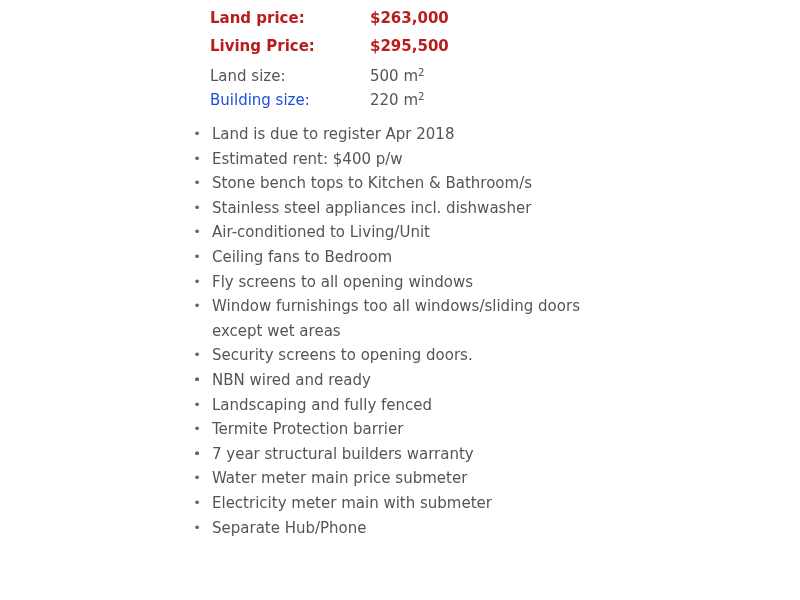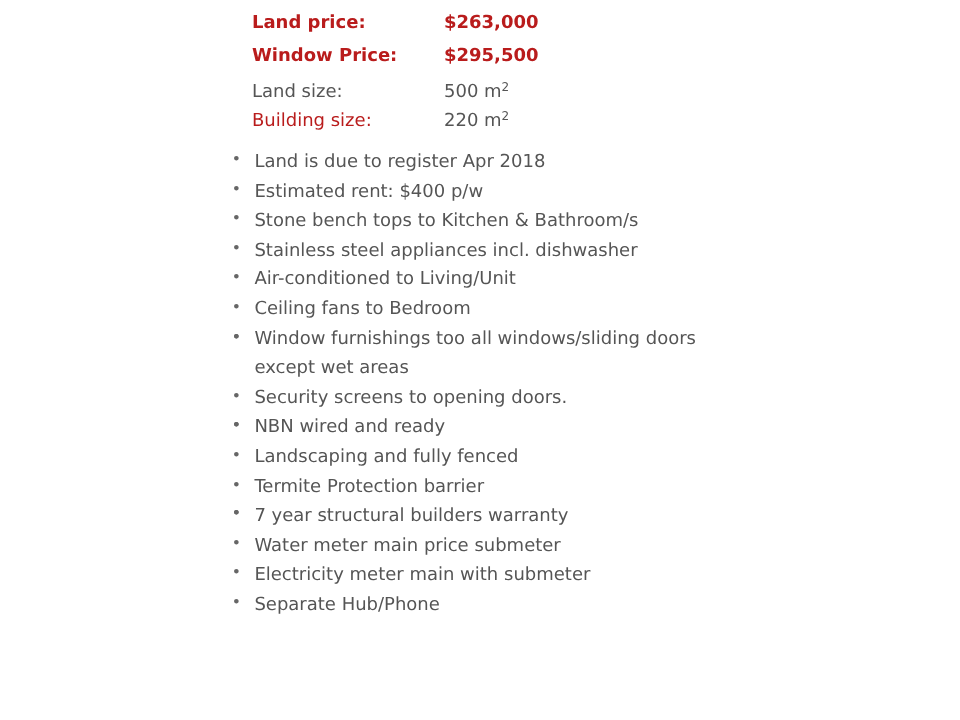--- a/index.html
+++ b/index.html
@@ -42,21 +42,21 @@
     .spec-row.plain {
       font-size: 15px;
       color: #555555;
       height: 24px;
       line-height: 24px;
     }
     .spec-row.plain.first {
       margin-top: 4px;
     }
     .spec-row.light .spec-label {
-      color: #b91c1c;
+      color: #1d4ed8;
     }
     sup {
       font-size: 10px;
       vertical-align: 5px;
       line-height: 0;
     }
     .features {
       position: absolute;
       left: 190px;
       top: 122px;
@@ -84,41 +84,41 @@
   </style>
 </head>
 <body>
 
 <div class="specs">
   <div class="spec-row bold">
     <span class="spec-label">Land price:</span>
     <span class="spec-value">$263,000</span>
   </div>
   <div class="spec-row bold">
-    <span class="spec-label">Window Price:</span>
+    <span class="spec-label">Living Price:</span>
     <span class="spec-value">$295,500</span>
   </div>
   <div class="spec-row plain first">
     <span class="spec-label">Land size:</span>
     <span class="spec-value"><span>500 m</span><sup>2</sup></span>
   </div>
   <div class="spec-row plain light">
     <span class="spec-label">Building size:</span>
     <span class="spec-value"><span>220 m</span><sup>2</sup></span>
   </div>
 </div>
 
 <ul class="features">
     <li><span class="bullet">•</span><span>Land is due to register Apr 2018</span></li>
     <li><span class="bullet">•</span><span>Estimated rent: $400 p/w</span></li>
     <li><span class="bullet">•</span><span>Stone bench tops to Kitchen &amp; Bathroom/s</span></li>
     <li><span class="bullet">•</span><span>Stainless steel appliances incl. dishwasher</span></li>
     <li><span class="bullet">•</span><span>Air-conditioned to Living/Unit</span></li>
     <li><span class="bullet">•</span><span>Ceiling fans to Bedroom</span></li>
-    <li><span class="bullet">•</span></li>
+    <li><span class="bullet">•</span><span>Fly screens to all opening windows</span></li>
     <li><span class="bullet">•</span><span>Window furnishings too all windows/sliding doors except wet areas</span></li>
     <li><span class="bullet">•</span><span>Security screens to opening doors.</span></li>
     <li><span class="bullet">•</span></li>
     <li><span class="bullet">•</span><span>NBN wired and ready</span></li>
     <li><span class="bullet">•</span><span>Landscaping and fully fenced</span></li>
     <li><span class="bullet">•</span><span>Termite Protection barrier</span></li>
     <li><span class="bullet">•</span></li>
     <li><span class="bullet">•</span><span>7 year structural builders warranty</span></li>
     <li><span class="bullet">•</span><span>Water meter main price submeter</span></li>
     <li><span class="bullet">•</span><span>Electricity meter main with submeter</span></li>

